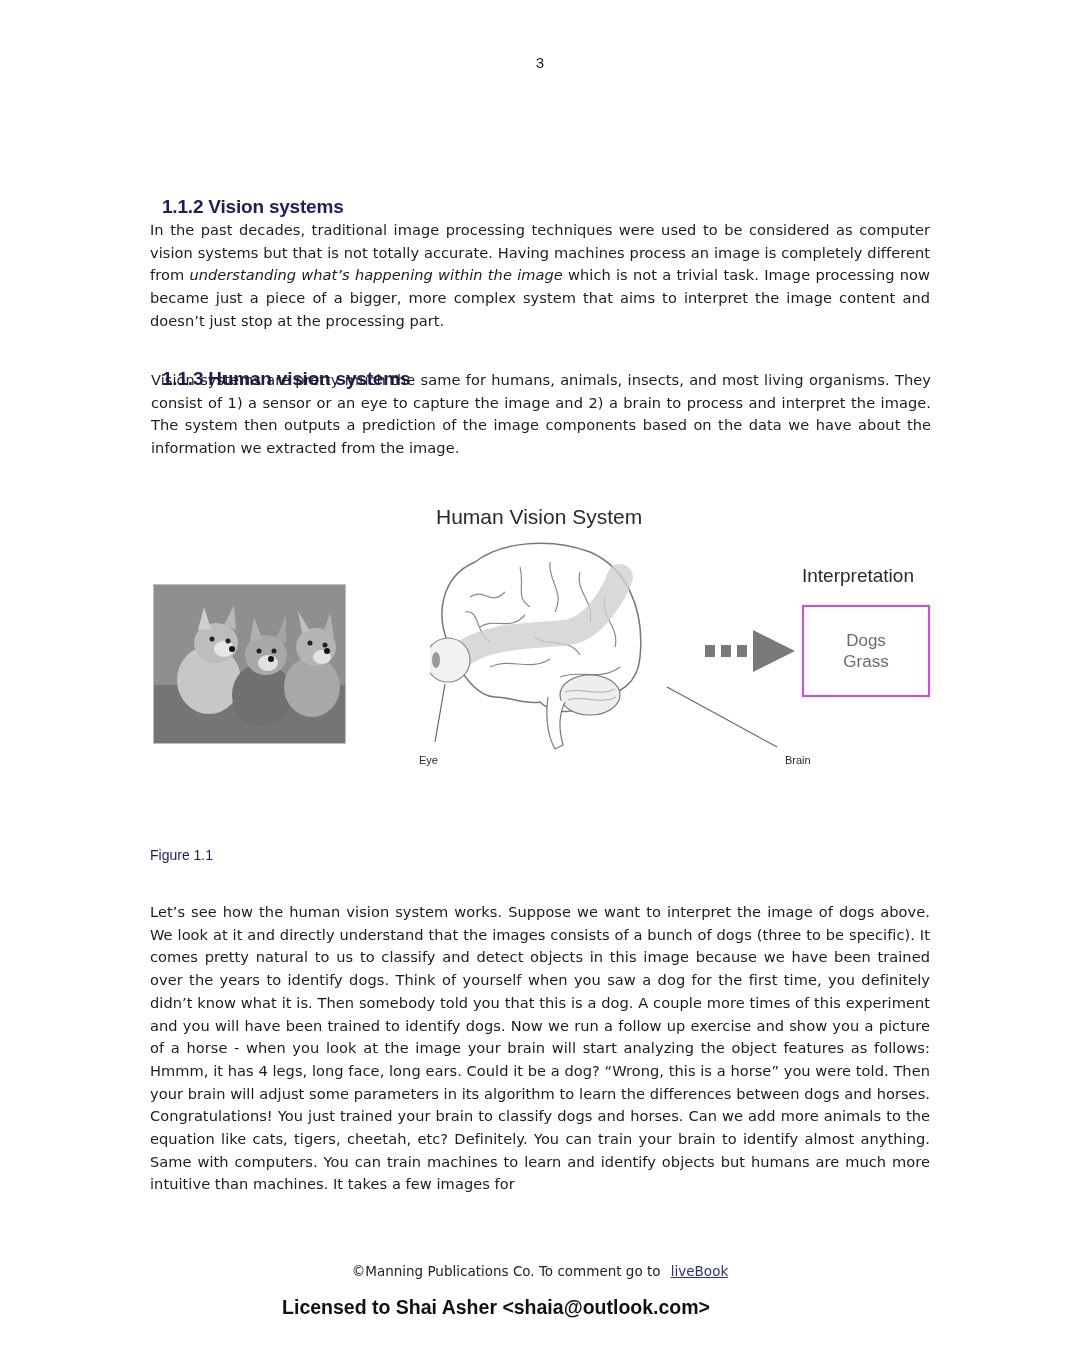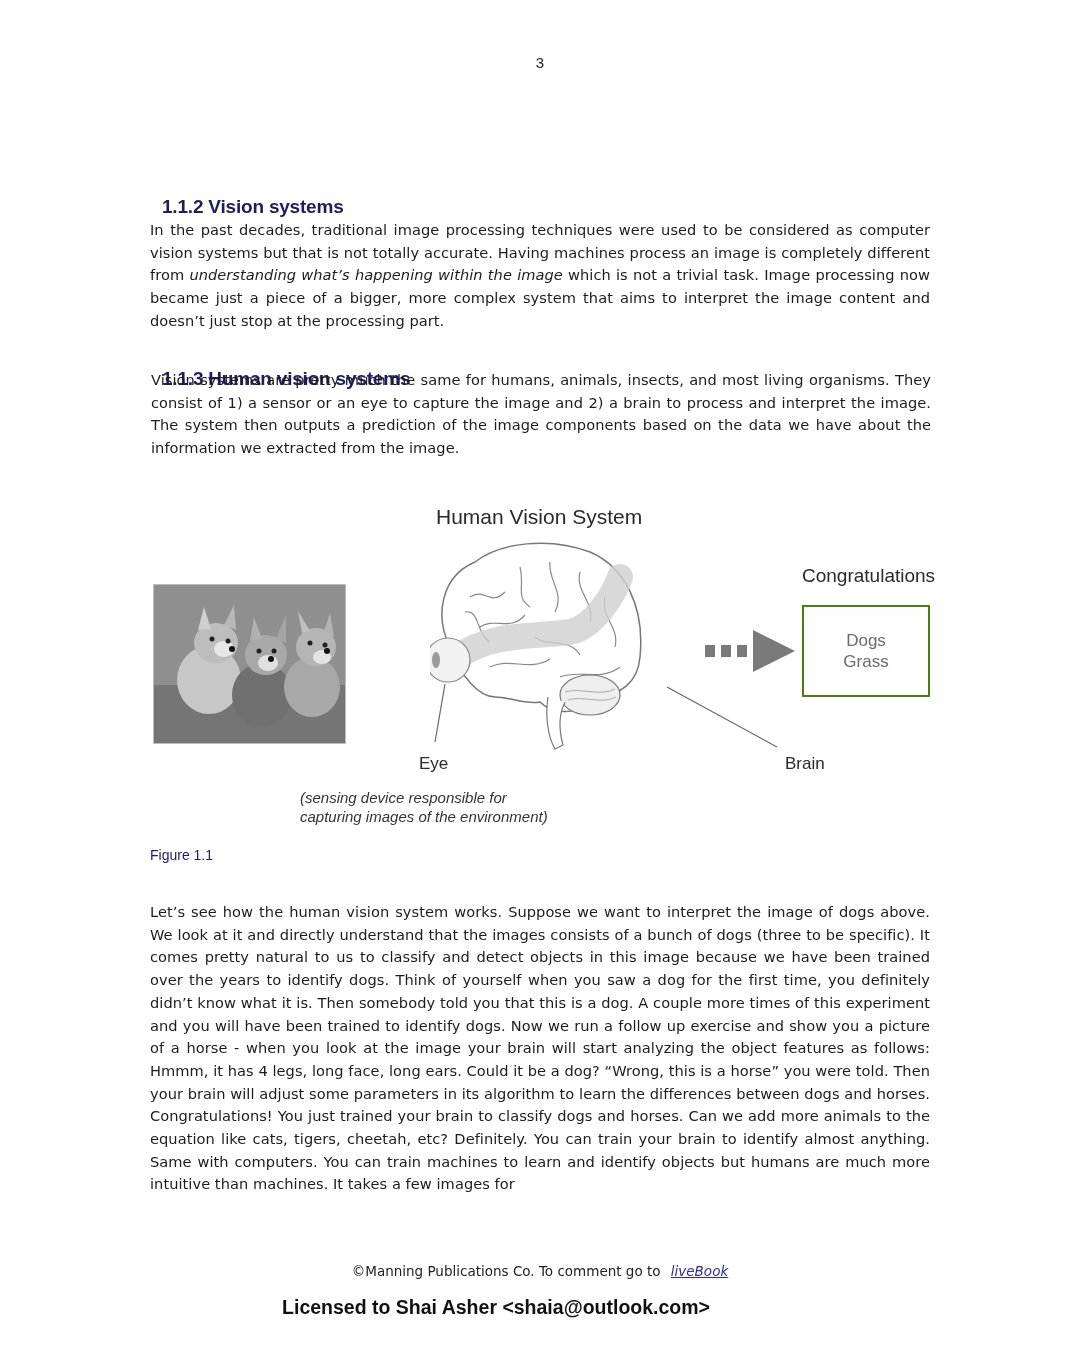--- a/index.html
+++ b/index.html
@@ -34,44 +34,44 @@
     position: absolute; left: 13px; top: 89px; width: 191px; height: 158px;
     background: linear-gradient(180deg, #8e8e8e 0%, #9a9a9a 40%, #7c7c7c 75%, #6e6e6e 100%);
     border: 1px solid #bdbdbd; overflow: hidden;
   }
   .interp-label {
     position: absolute; left: 662px; top: 70px;
     font-family: "Liberation Sans", sans-serif; font-size: 19px; color: #2a2a2a;
   }
   .interp-box {
     position: absolute; left: 662px; top: 110px; width: 124px; height: 88px;
-    border: 2px solid #4d7c0f; background: #fff;
+    border: 2px solid #d946ef; background: #fff;
     display: flex; flex-direction: column; align-items: center; justify-content: center;
     font-family: "Liberation Sans", sans-serif; font-size: 17px; color: #6b6b6b; line-height: 21px;
   }
   .eye-label, .brain-label {
-    position: absolute; font-family: "Liberation Sans", sans-serif; font-size: 17px; color: #2a2a2a;
+    position: absolute; font-family: "Liberation Sans", sans-serif; font-size: 11px; color: #2a2a2a;
   }
   .eye-label { left: 279px; top: 259px; }
   .brain-label { left: 645px; top: 259px; }
   .desc {
     position: absolute; font-family: "Liberation Sans", sans-serif; font-style: italic;
     font-size: 15px; line-height: 19px; color: #333;
   }
   .eye-desc { left: 160px; top: 293px; }
   .brain-desc { left: 532px; top: 293px; }
   .figure-caption {
     position: absolute; left: 150px; top: 847px;
     font-family: "Liberation Sans", sans-serif; font-size: 14px; color: #1f1d5e;
   }
   .footer-copy {
     position: absolute; top: 1263px; left: 0; width: 1080px; text-align: center;
     font-family: "DejaVu Sans", sans-serif; font-size: 13.5px; color: #222;
   }
-  .footer-copy a { color: #2d2f8f; text-decoration: underline; margin-left: 6px; font-style: italic; }
+  .footer-copy a { color: #2d2f8f; text-decoration: underline; margin-left: 6px; }
   .license {
     position: absolute; top: 1296px; left: 0; width: 992px; text-align: center;
     font-family: "Liberation Sans", sans-serif; font-weight: bold; font-size: 19.5px; color: #111;
   }
 </style>
 </head>
 <body>
 
 <div class="page-number">3</div>
 
@@ -143,33 +143,29 @@
     <line x1="2" y1="2" x2="112" y2="62" stroke="#666" stroke-width="1.2"></line>
   </svg>
 
   <svg style="position:absolute;left:565px;top:135px;" width="95" height="50" viewBox="0 0 95 50">
     <rect x="0" y="15" width="10" height="12" fill="#7a7a7a"></rect>
     <rect x="16" y="15" width="10" height="12" fill="#7a7a7a"></rect>
     <rect x="32" y="15" width="10" height="12" fill="#7a7a7a"></rect>
     <polygon points="48,0 90,21 48,42" fill="#7a7a7a"></polygon>
   </svg>
 
-  <div class="interp-label">Congratulations</div>
+  <div class="interp-label">Interpretation</div>
   <div class="interp-box">
     <span>Dogs</span>
     <span>Grass</span>
   </div>
 
   <div class="eye-label">Eye</div>
   <div class="brain-label">Brain</div>
 
-  <div class="desc eye-desc">
-    <div>(sensing device responsible for</div>
-    <div>capturing images of the environment)</div>
-  </div>
 </div>
 
 <div class="figure-caption">Figure 1.1</div>
 
 <p class="para" style="top:901px;margin:0;">Let’s see how the human vision system works. Suppose we want to interpret the image of dogs above. We look at it and directly understand that the images consists of a bunch of dogs (three to be specific). It comes pretty natural to us to classify and detect objects in this image because we have been trained over the years to identify dogs. Think of yourself when you saw a dog for the first time,  you definitely didn’t know what it is. Then somebody told you that this is a dog. A couple more times of this experiment and you will have been trained to identify dogs. Now we run a follow up exercise and show you a picture of a horse - when you look at the image your brain will start analyzing the object features as follows: Hmmm, it has 4 legs, long face, long ears. Could it be a dog? “Wrong, this is a horse” you were told. Then your brain will adjust some parameters in its algorithm to learn the differences between dogs and horses. Congratulations! You just trained your brain to classify dogs and horses. Can we add more animals to the equation like cats, tigers, cheetah, etc? Definitely. You can train your brain to identify almost anything. Same with computers. You can train machines to learn and identify objects but humans are much more intuitive than machines. It takes a few images for</p>
 
 <div class="footer-copy">
   <span>©Manning Publications Co.  To comment go to</span>
   <a href="#">liveBook</a>
 </div>

